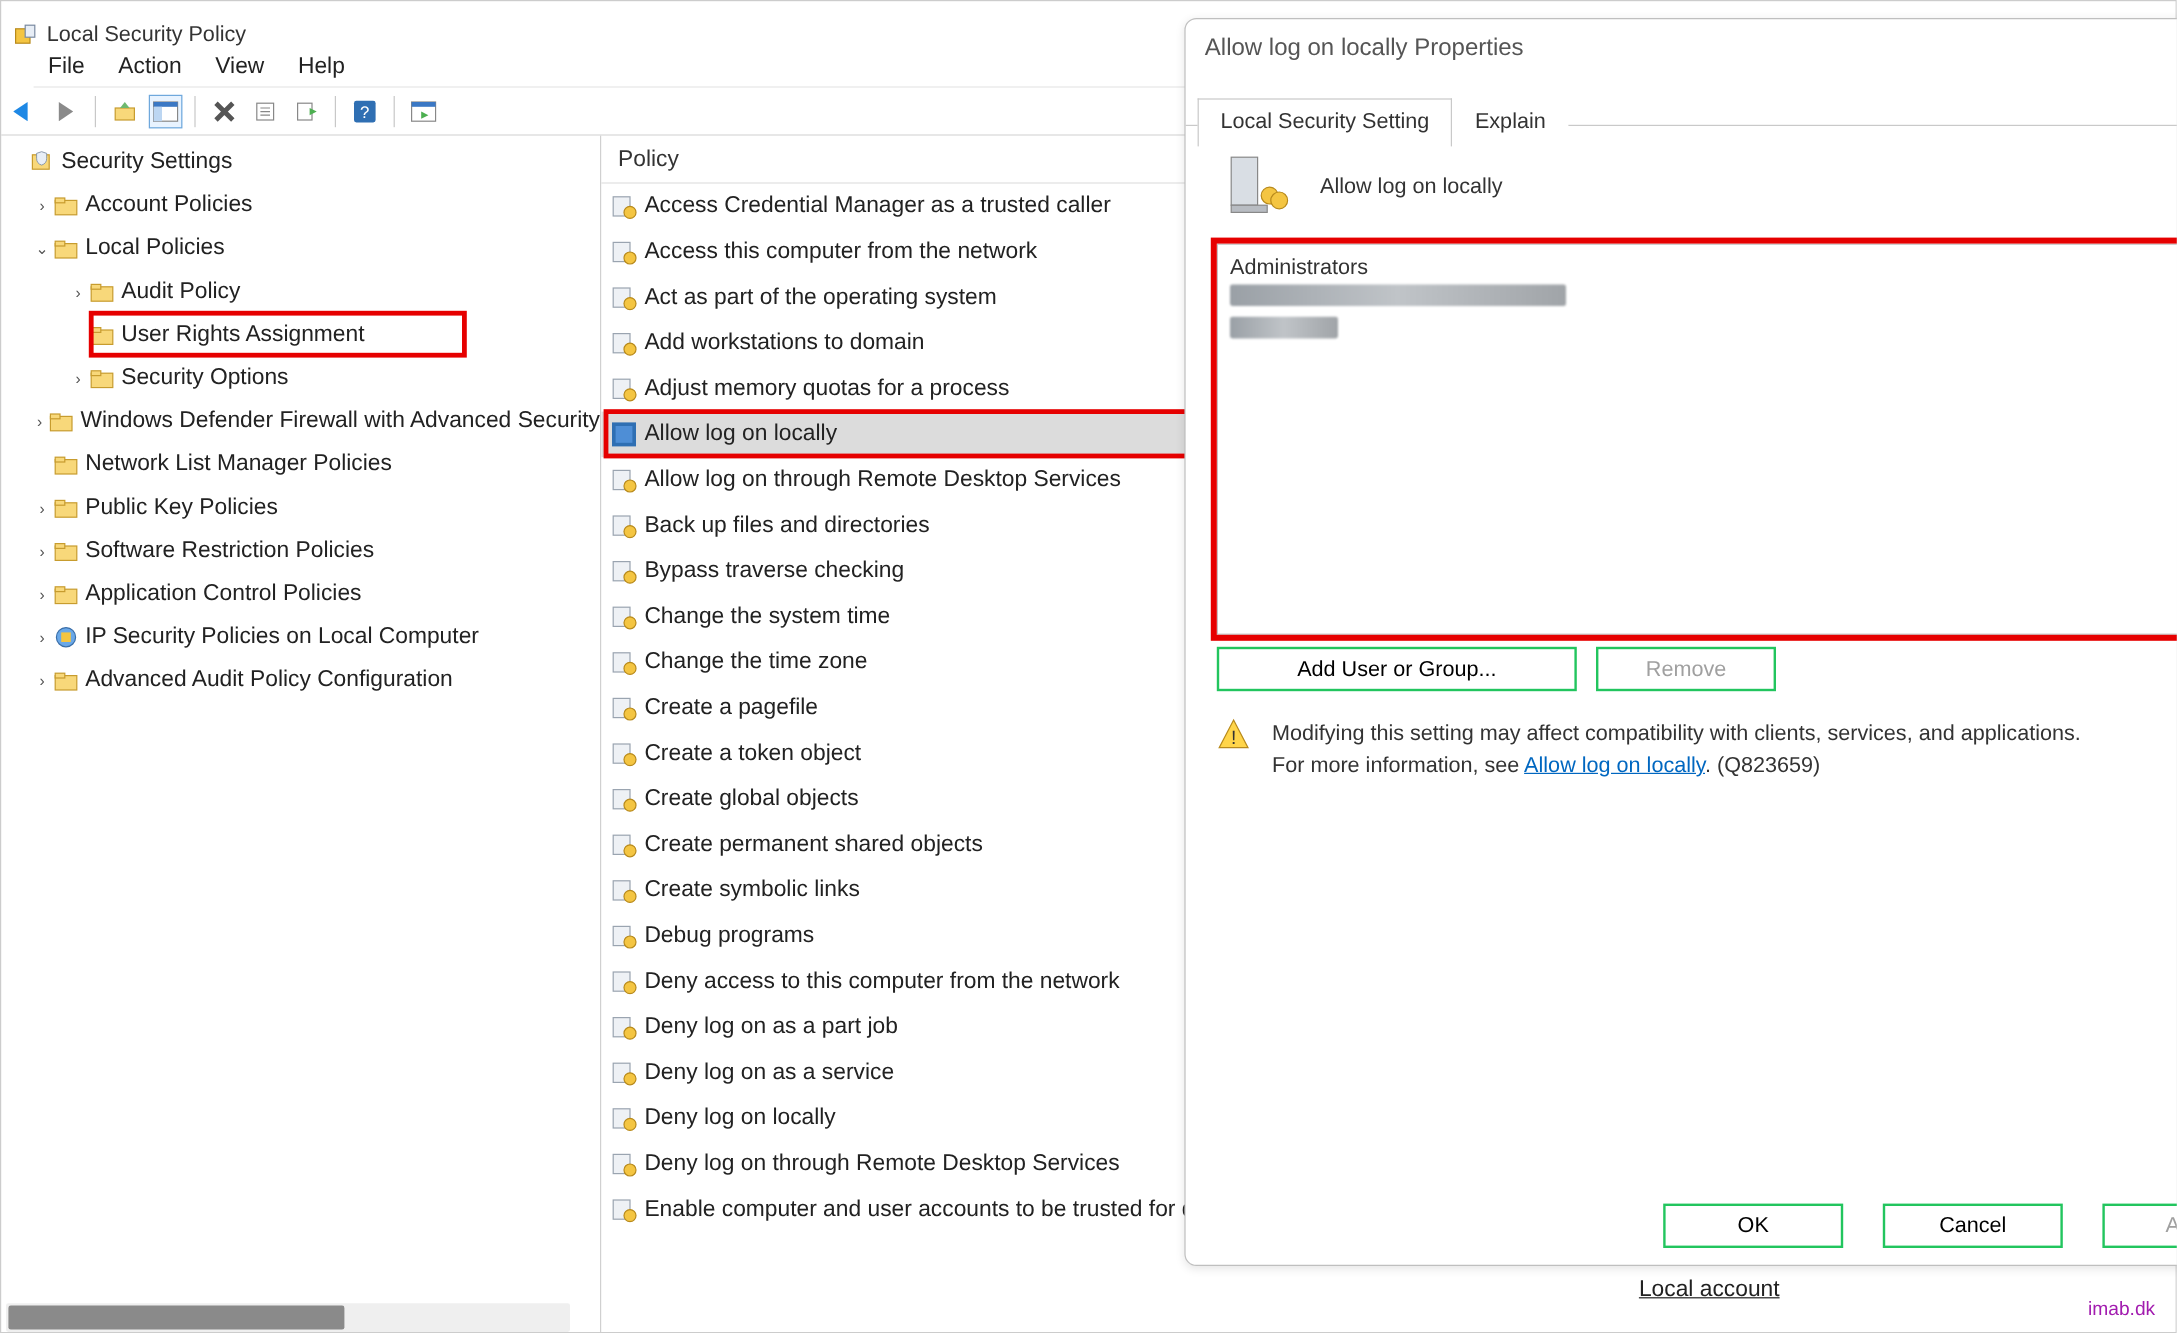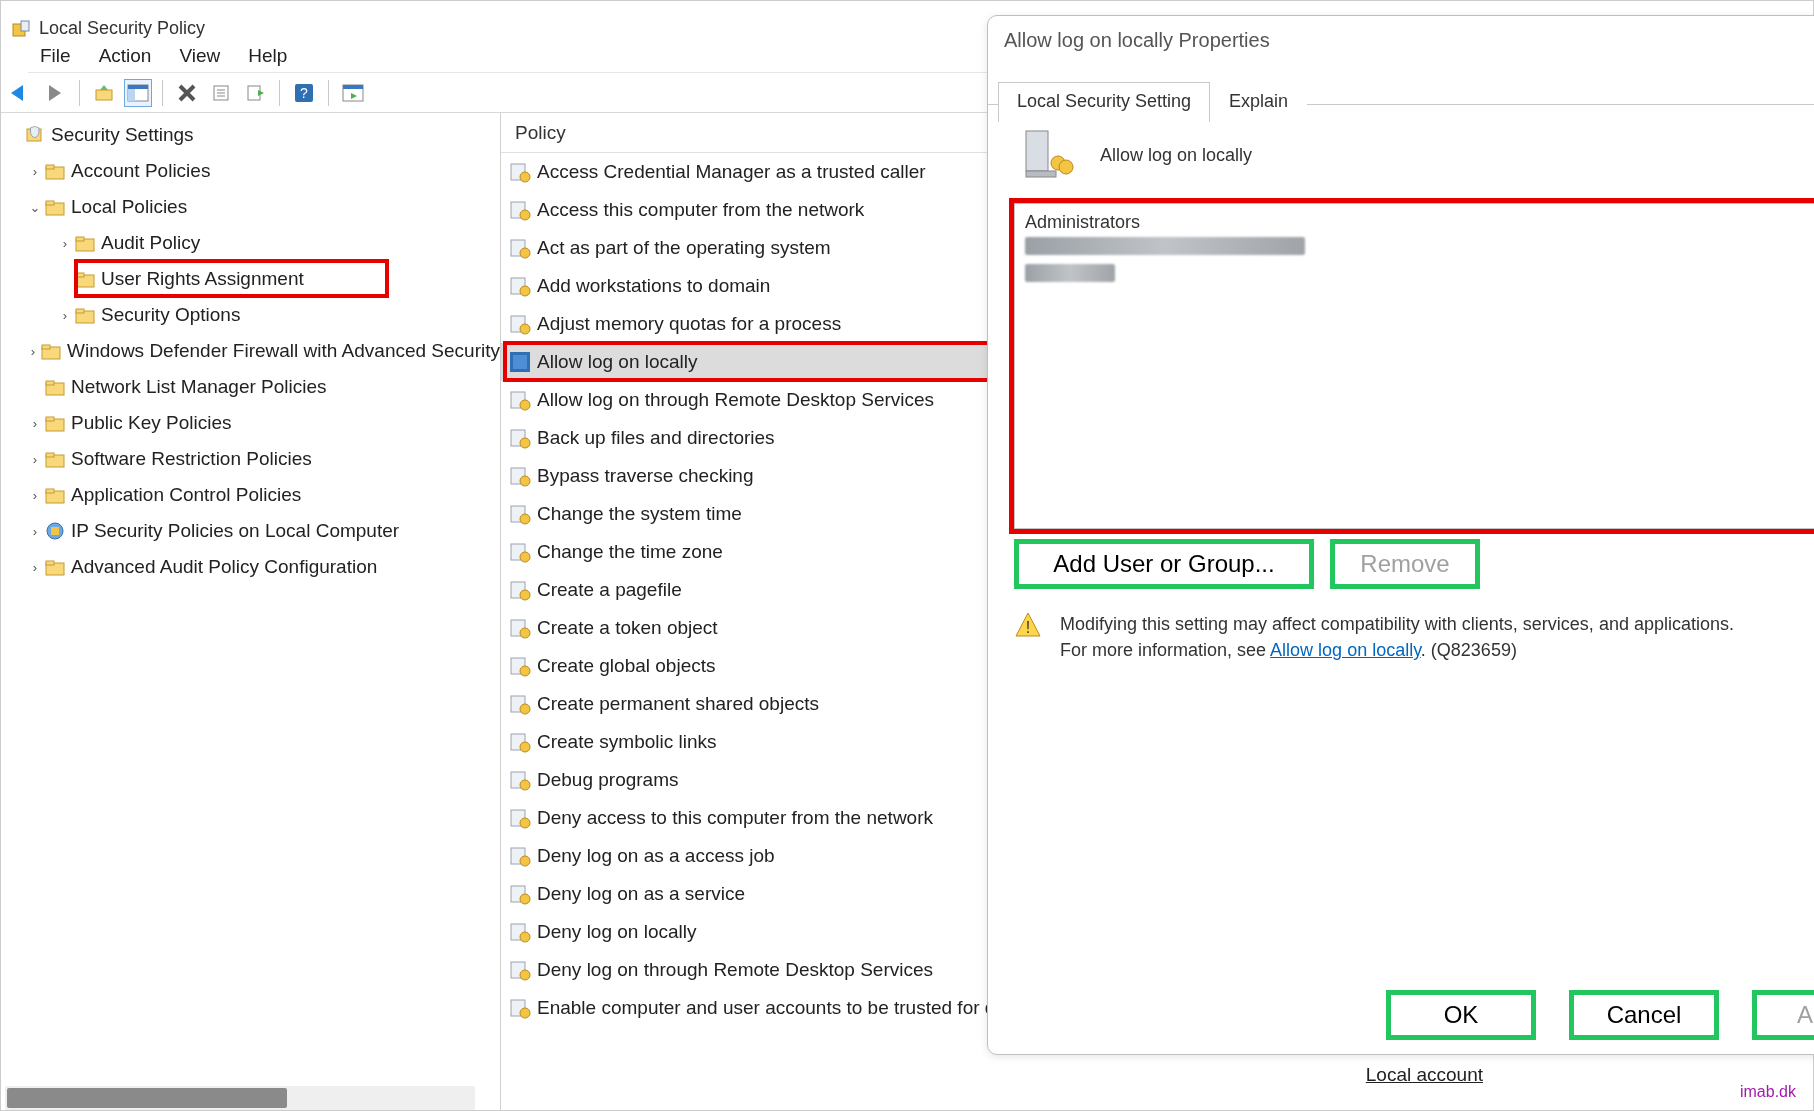--- a/index.html
+++ b/index.html
@@ -55,21 +55,21 @@
 .tabs { display:flex; padding-left: 10px; }
 .tab { padding: 8px 18px 10px 18px; font-size: 18px; color:#333; border:1px solid #c9c9c9; border-bottom:none; background:#fff; position:relative; top:18px; }
 .tab.inactive { border-color: transparent; color:#333; }
 .dlg-body { border-top:1px solid #c9c9c9; padding: 14px 26px; height: calc(100% - 48px - 40px - 72px); }
 .policy-head { display:flex; align-items:center; gap: 26px; padding: 8px 4px 20px 4px; font-size: 18px; color:#333; }
 .policy-head .sicon { width: 56px; height: 56px; }
 .userlist { border: 1px solid #c2c2c2; height: 326px; position: relative; padding: 8px 10px; font-size: 18px; color:#333; background:#fff; }
 .userlist-redbox { position:absolute; left:-6px; top:-6px; right:-6px; bottom:-6px; border:5px solid #e60000; pointer-events:none; }
 .userlist .blurred { display:inline-block; height:18px; background: linear-gradient(90deg,#9aa0a6,#c0c4c8,#a0a4a8); filter: blur(1px); border-radius:2px; }
 .btnrow { display:flex; gap: 16px; padding-top: 10px; }
-.winbtn { padding: 6px 22px; font-size: 24px; border:5px solid #22c55e; background:#fff; min-width: 150px; text-align:center; }
+.winbtn { padding: 6px 22px; font-size: 18px; border:2px solid #22c55e; background:#fff; min-width: 150px; text-align:center; }
 .winbtn.disabled { color:#a0a0a0; }
 .warnrow { display:flex; gap: 18px; padding-top: 22px; font-size: 18px; color:#333; line-height:1.45; }
 .warnrow .wicn { width:28px; height:28px; flex-shrink:0; }
 .warnrow a { color:#0067c0; text-decoration: underline; }
 .dlg-footer { position:absolute; bottom:14px; right:28px; display:flex; gap:33px; }
 .dlg-footer .winbtn { min-width: 150px; }
 
 .watermark { position:absolute; right:18px; bottom:10px; color:#a21caf; font-size:16px; }
 
 
@@ -469,21 +469,21 @@
             </span>
             <span>Deny access to this computer from the network</span>
           </div>
           <div class="list-row">
             <span class="picn">
               <svg width="22" height="22">
                 <rect x="2" y="3" width="14" height="16" fill="#eef1f5" stroke="#9aa4b0"></rect>
                 <circle cx="16" cy="16" r="5" fill="#f4c542" stroke="#b88a1c"></circle>
               </svg>
             </span>
-            <span>Deny log on as a access job</span>
+            <span>Deny log on as a part job</span>
           </div>
           <div class="list-row">
             <span class="picn">
               <svg width="22" height="22">
                 <rect x="2" y="3" width="14" height="16" fill="#eef1f5" stroke="#9aa4b0"></rect>
                 <circle cx="16" cy="16" r="5" fill="#f4c542" stroke="#b88a1c"></circle>
               </svg>
             </span>
             <span>Deny log on as a service</span>
           </div>

